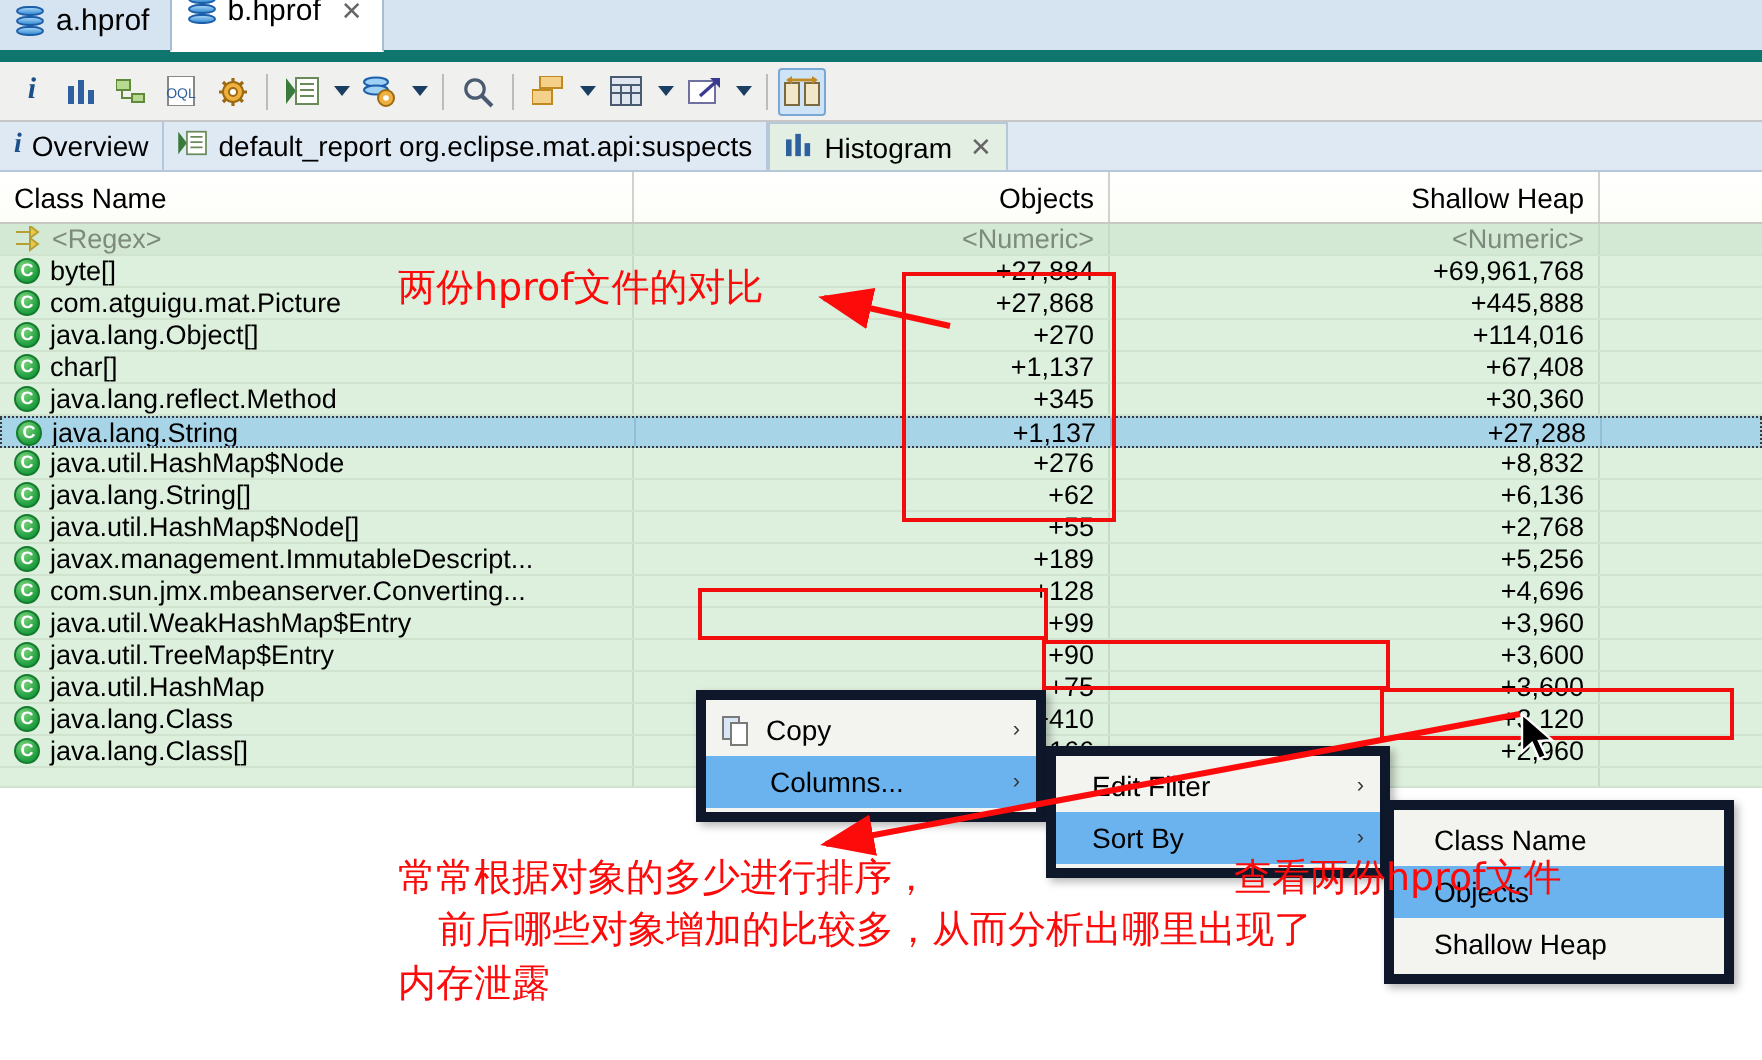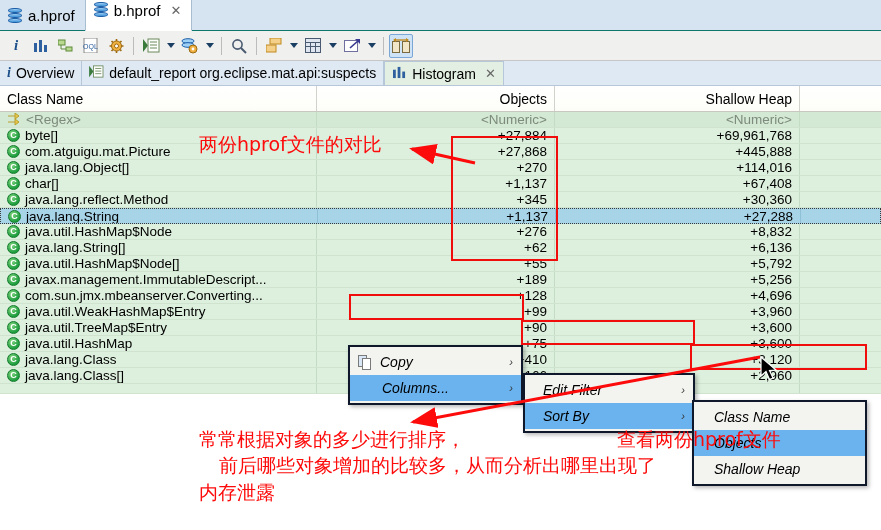--- a/index.html
+++ b/index.html
@@ -13,21 +13,21 @@
     position: relative;
     color: #000;
   }
 
   
   .tabbar {
     height: 31px;
     background: #d6e3f0;
     display: flex;
     align-items: flex-end;
-    border-bottom: 1px solid #0f766e;
+    border-bottom: 6px solid #0f766e;
     position: relative;
   }
   .etab {
     height: 29px;
     display: flex;
     align-items: center;
     gap: 6px;
     padding: 0 10px 0 8px;
     font-size: 15px;
     color: #000;
@@ -148,26 +148,25 @@
     line-height:1;
   }
   .regex-icon {
     width:14px; height:13px; flex:0 0 auto; position:relative;
   }
 
   
   .menu {
     position:absolute;
     background:#f3f3f0;
-    border:2px solid #0f172a;
+    border:5px solid #0f172a;
     box-shadow: 2px 2px 4px rgba(0,0,0,.28);
     padding:2px 0;
     font-size:14px;
     z-index:40;
-    font-style:italic;
   }
   .mi {
     height:26px; display:flex; align-items:center;
     padding:0 8px 0 8px; gap:8px; white-space:nowrap; cursor:default;
     position:relative;
   }
   .mi .mlabel { flex:1; }
   .mi .chev { color:#333; font-size:11px; margin-left:14px; }
   .mi.hl { background:#6ab3ef; color:#000; }
   .mi-icon { width:16px; display:flex; align-items:center; justify-content:center; }
@@ -459,21 +458,21 @@
       <div class="cell c3">+6,136</div>
       <div class="cell c4"></div>
     </div>
 
     <div class="row">
       <div class="cell c1">
           <span class="cls-icon">C</span>
           <span>java.util.HashMap$Node[]</span>
         </div>
       <div class="cell c2">+55</div>
-      <div class="cell c3">+5,792</div>
+      <div class="cell c3">+2,768</div>
       <div class="cell c4"></div>
     </div>
 
     <div class="row">
       <div class="cell c1">
           <span class="cls-icon">C</span>
           <span>javax.management.ImmutableDescript...</span>
         </div>
       <div class="cell c2">+189</div>
       <div class="cell c3">+5,256</div>

